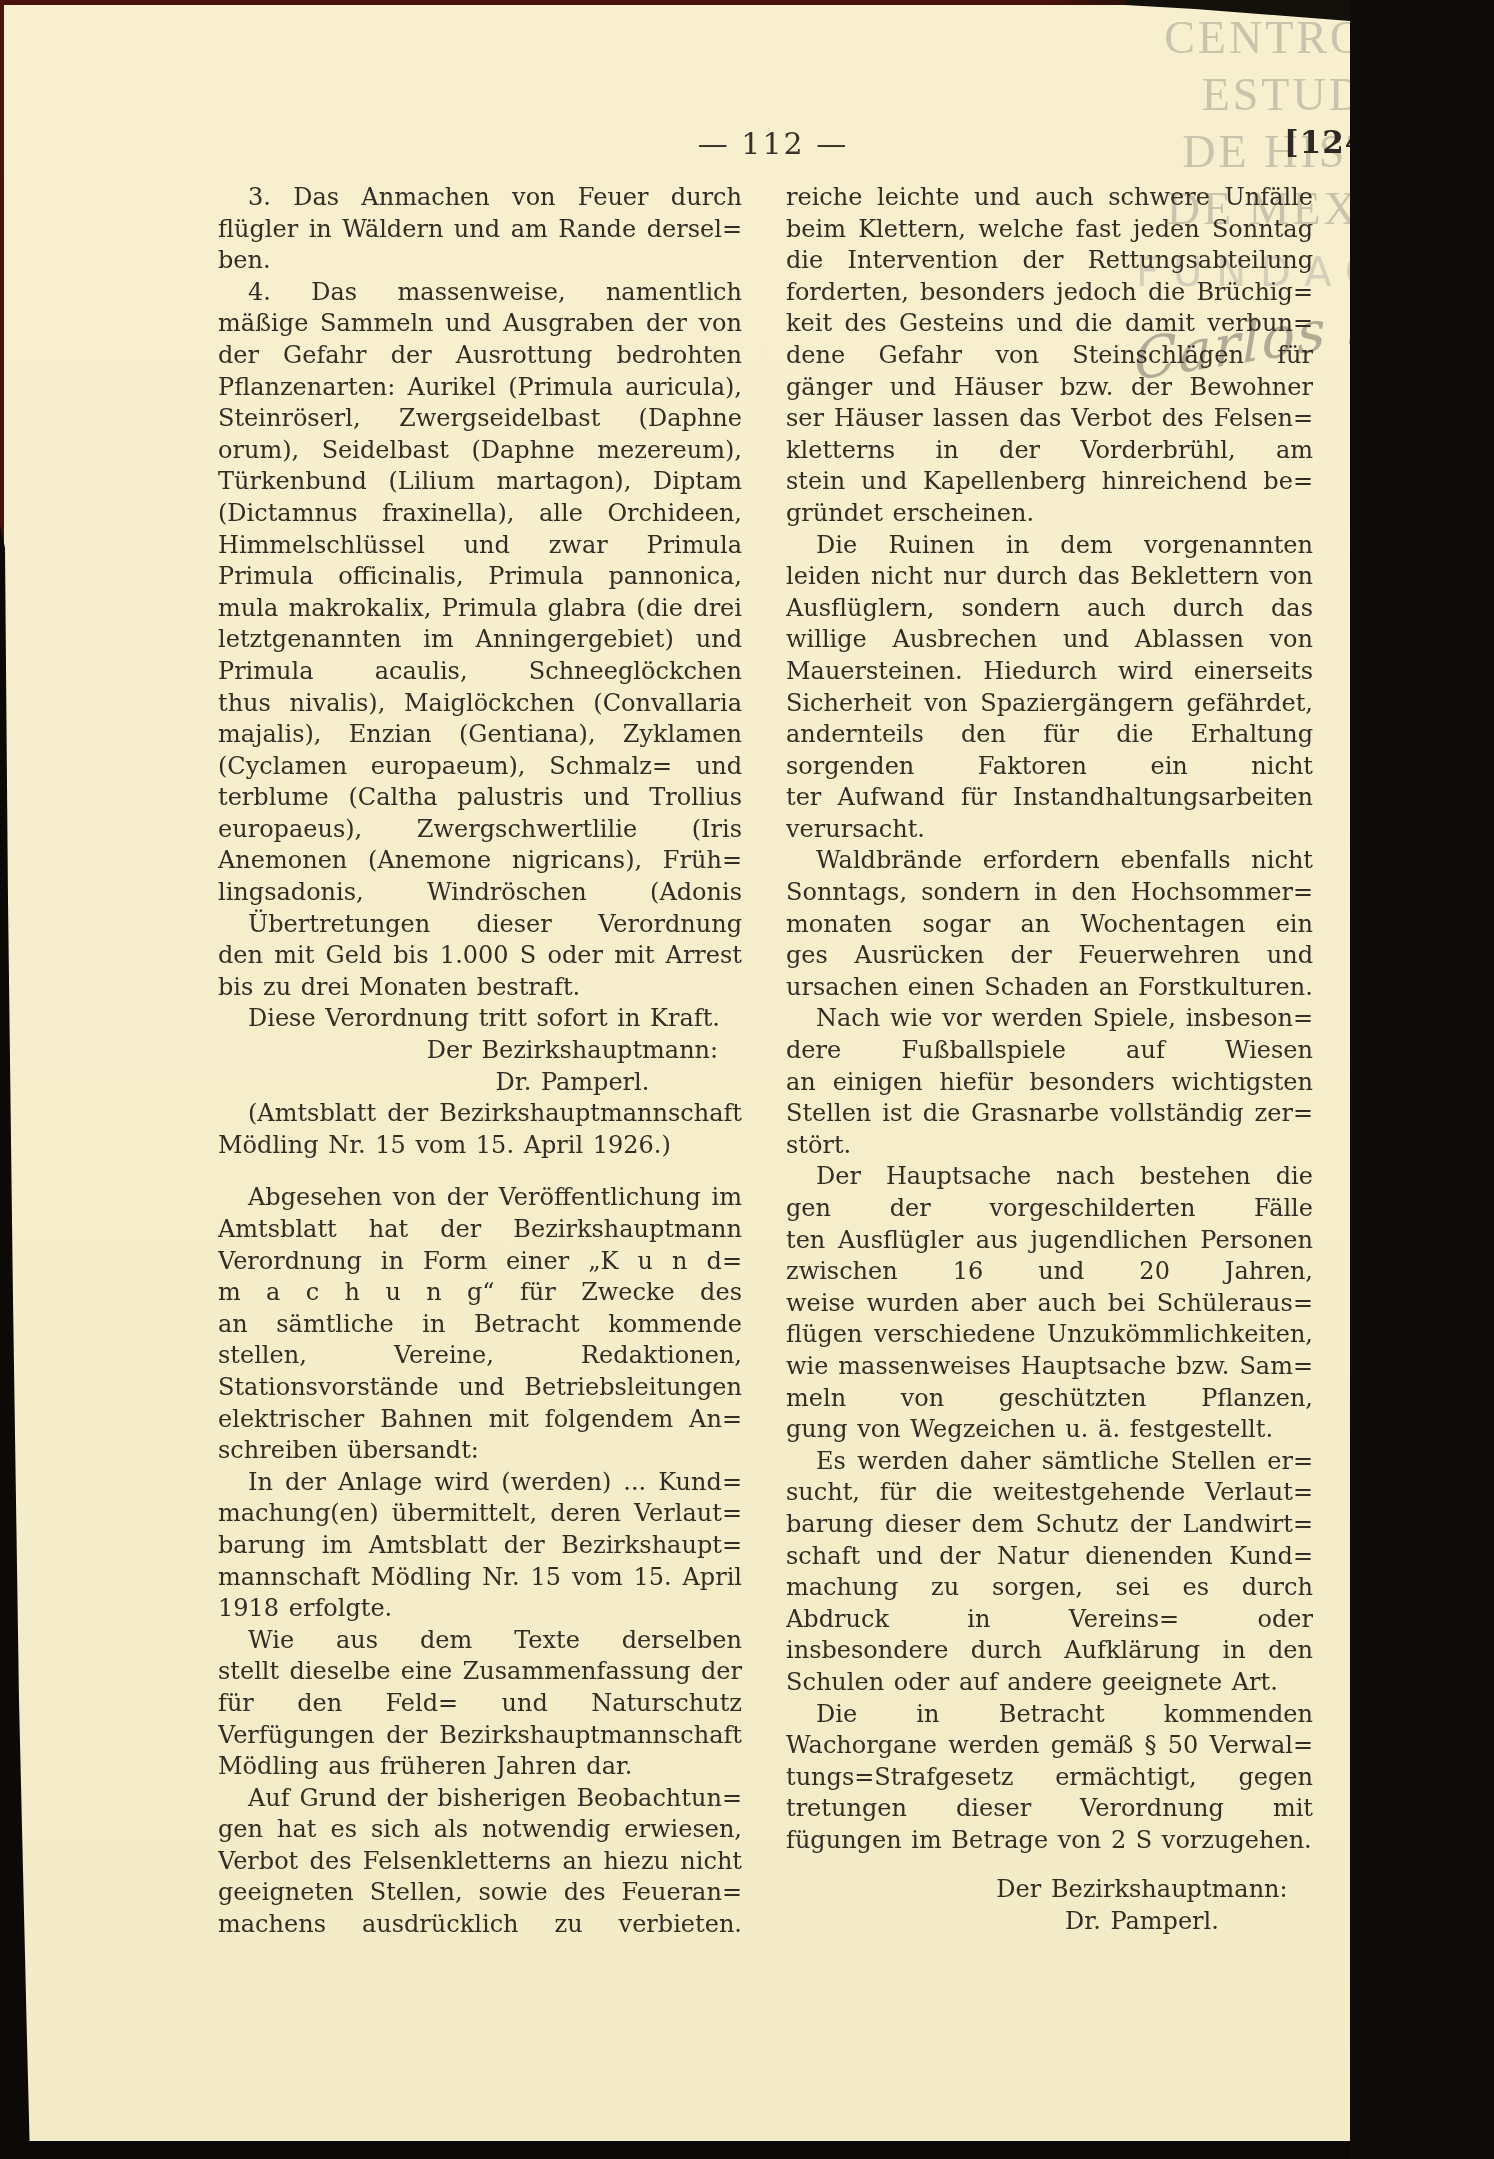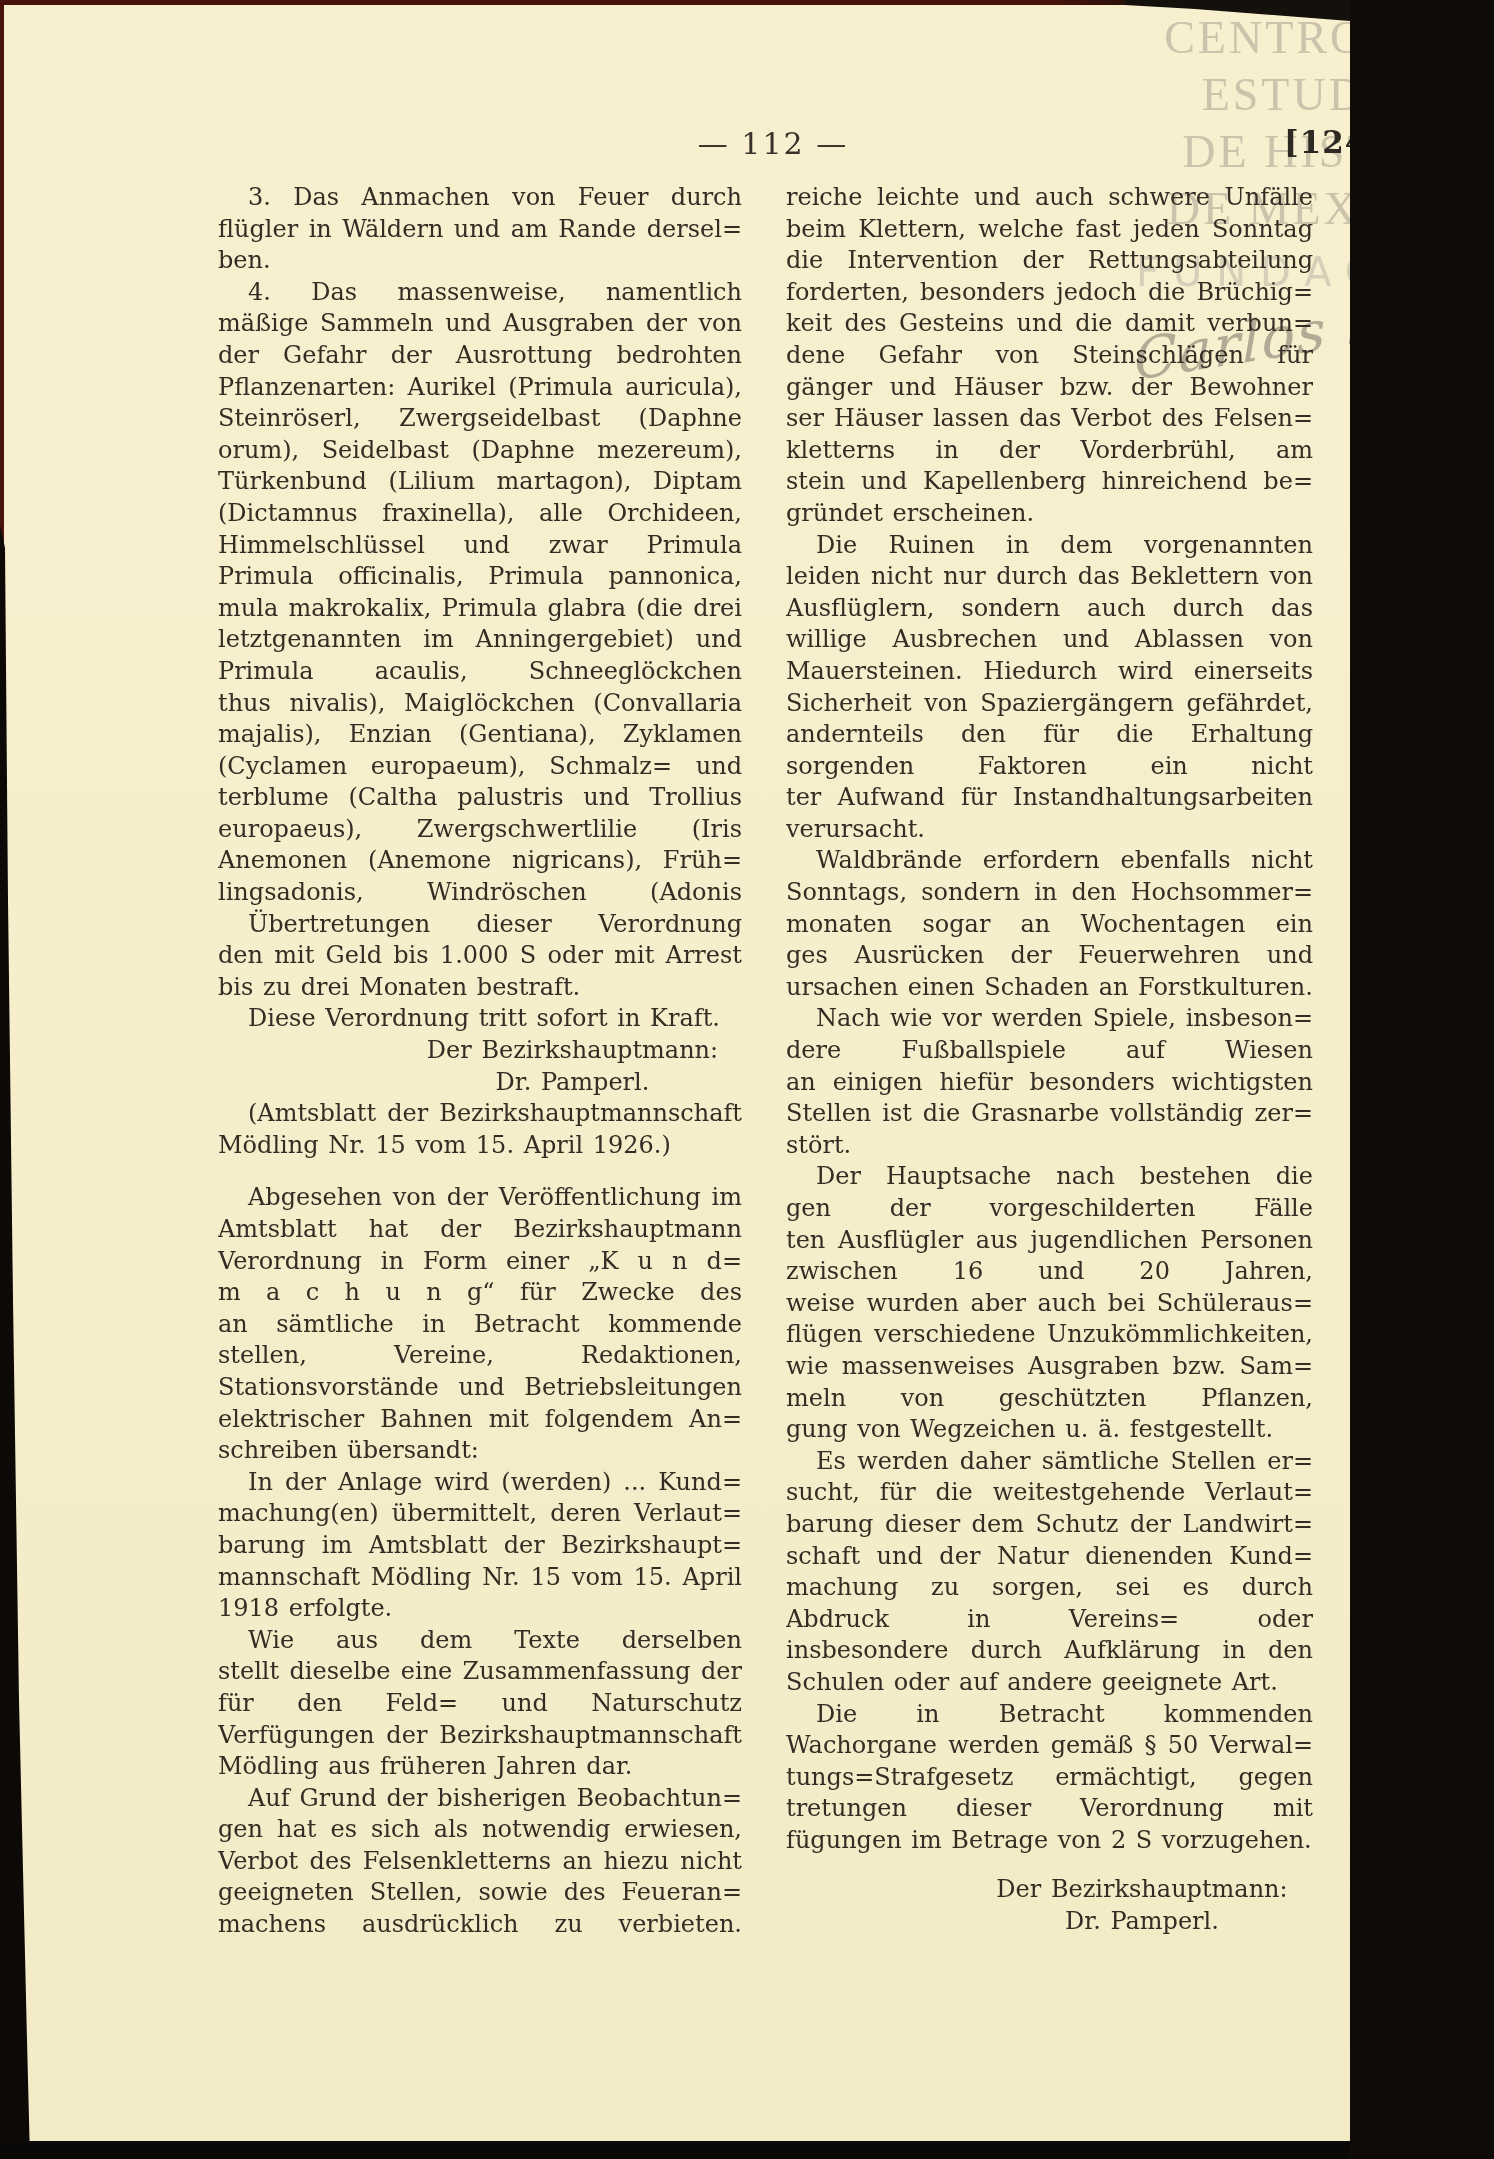--- a/index.html
+++ b/index.html
@@ -155,21 +155,21 @@
         <div class="ln">dere Fußballspiele auf Wiesen veranstaltet;</div>
         <div class="ln">an einigen hiefür besonders wichtigsten</div>
         <div class="ln">Stellen ist die Grasnarbe vollständig zer=</div>
         <div class="ln last">stört.</div>
         <div class="ln ind">Der Hauptsache nach bestehen die we=</div>
         <div class="ln">gen der vorgeschilderten Fälle beanstande=</div>
         <div class="ln">ten Ausflügler aus jugendlichen Personen</div>
         <div class="ln">zwischen 16 und 20 Jahren, bedauerlicher=</div>
         <div class="ln">weise wurden aber auch bei Schüleraus=</div>
         <div class="ln">flügen verschiedene Unzukömmlichkeiten,</div>
-        <div class="ln">wie massenweises Ausgraben bzw. Sam=</div>
+        <div class="ln">wie massenweises Hauptsache bzw. Sam=</div>
         <div class="ln">meln von geschützten Pflanzen, Beschädi=</div>
         <div class="ln last">gung von Wegzeichen u. ä. festgestellt.</div>
         <div class="ln ind">Es werden daher sämtliche Stellen er=</div>
         <div class="ln">sucht, für die weitestgehende Verlaut=</div>
         <div class="ln">barung dieser dem Schutz der Landwirt=</div>
         <div class="ln">schaft und der Natur dienenden Kund=</div>
         <div class="ln">machung zu sorgen, sei es durch Anschlag,</div>
         <div class="ln">Abdruck in Vereins= oder Fachzeitschriften,</div>
         <div class="ln">insbesondere durch Aufklärung in den</div>
         <div class="ln last">Schulen oder auf andere geeignete Art.</div>

